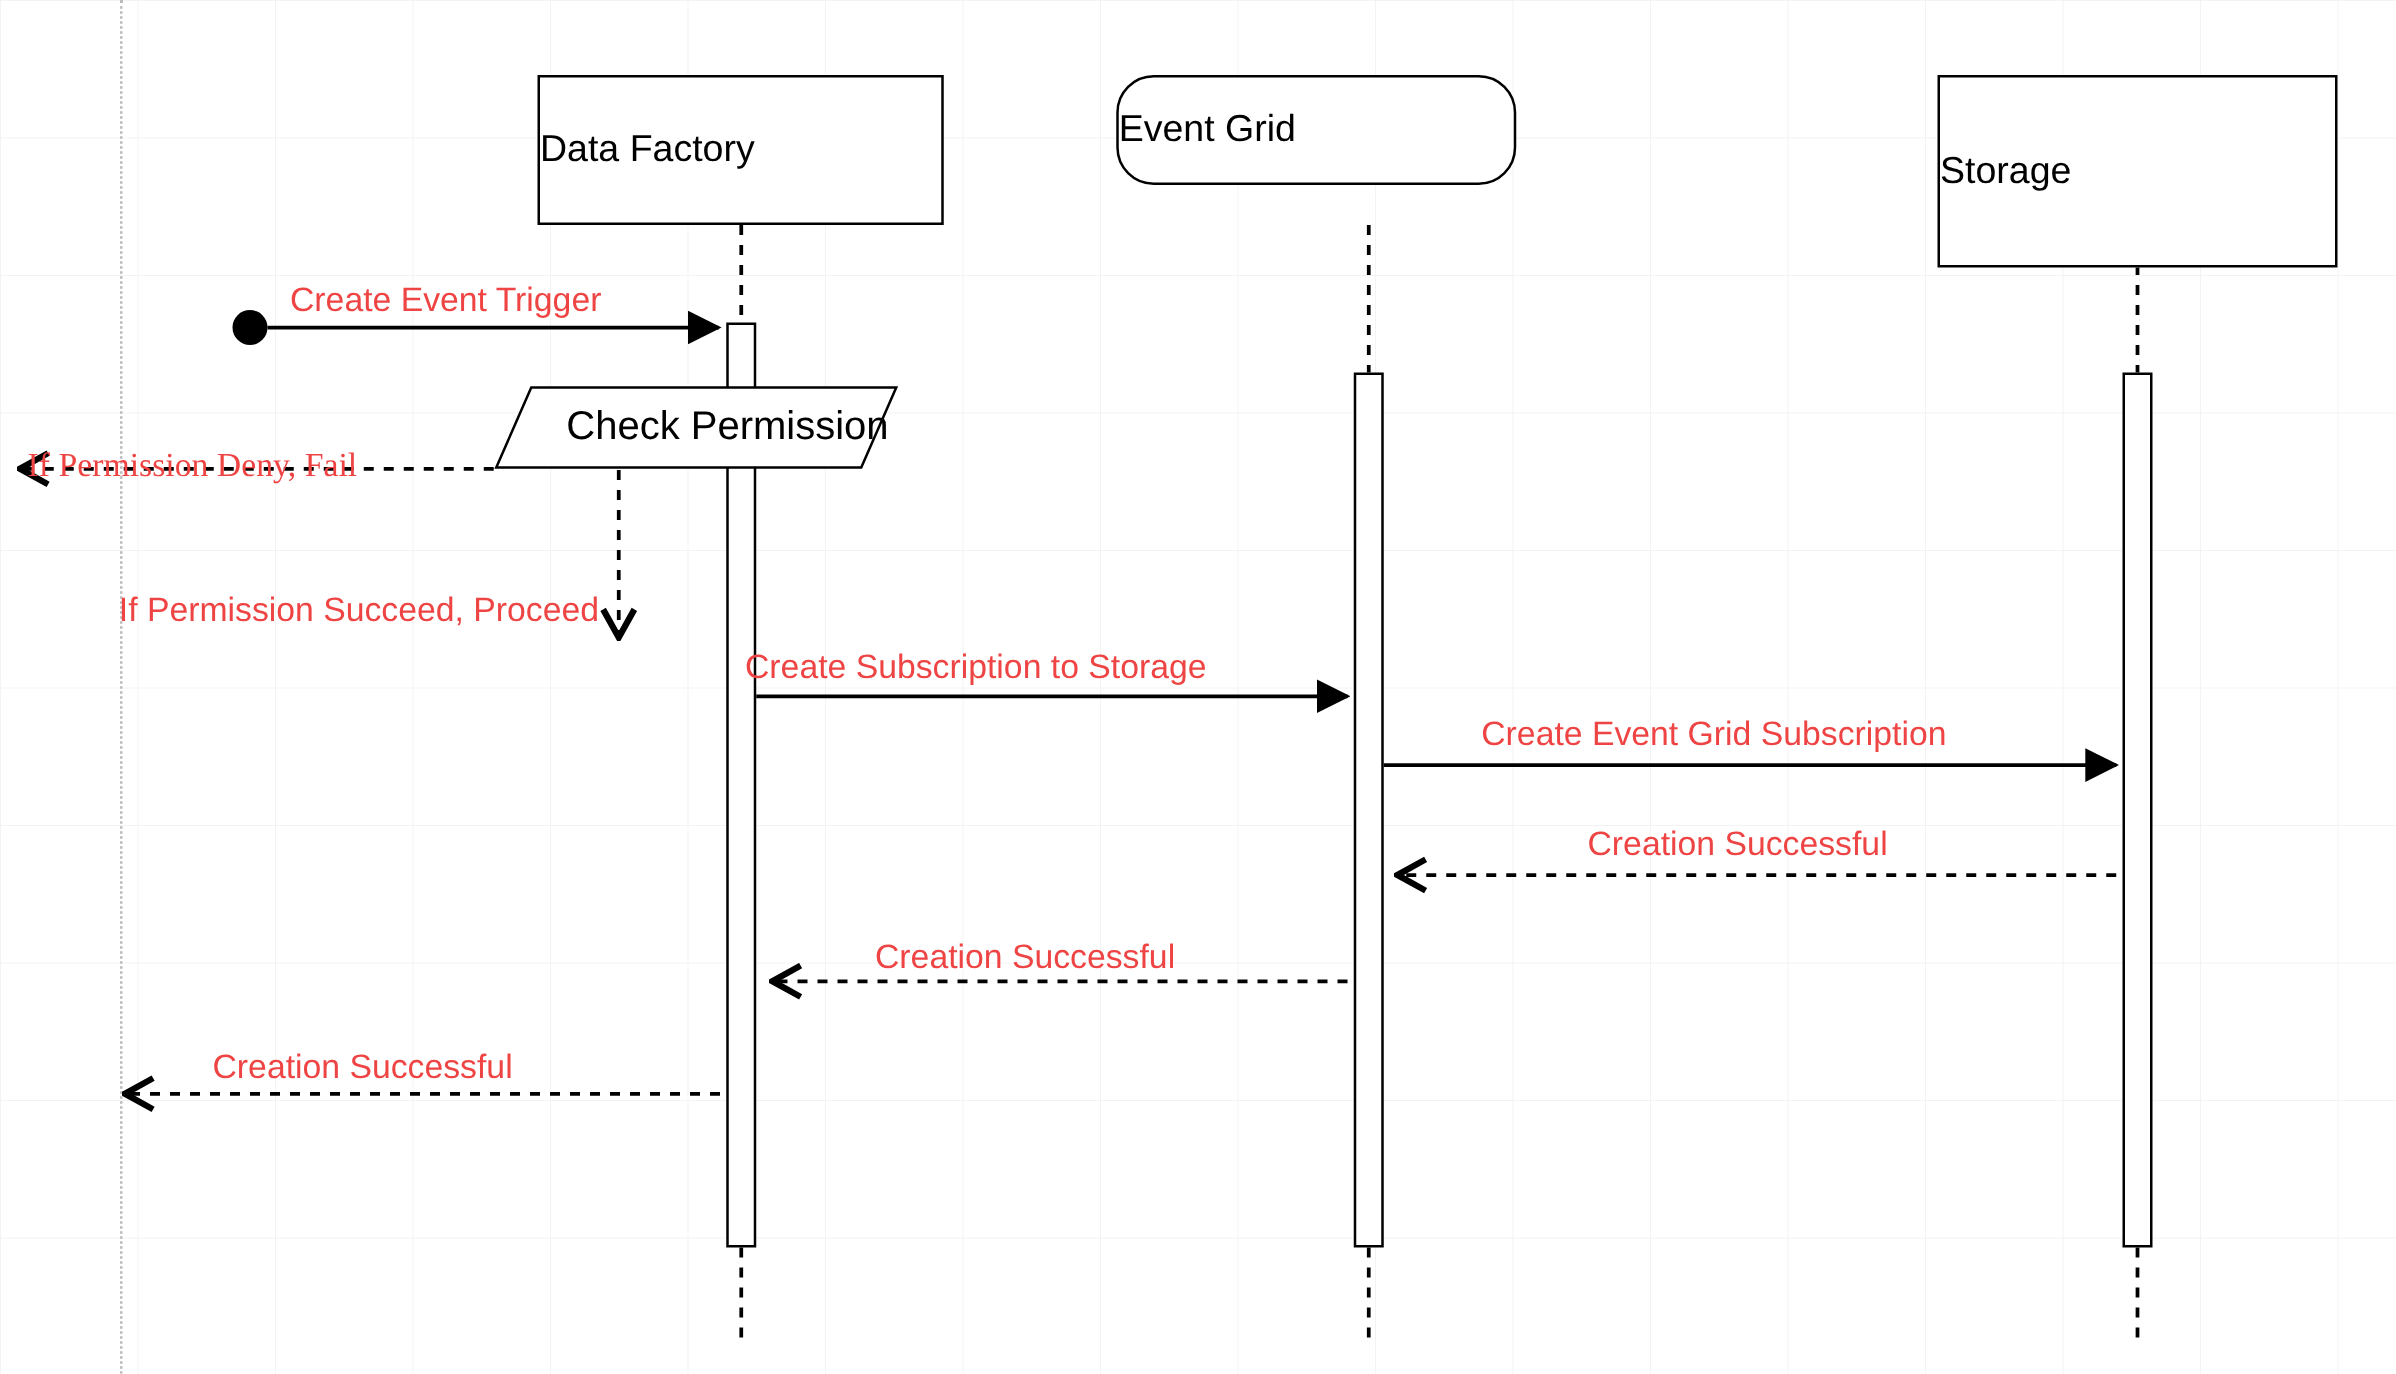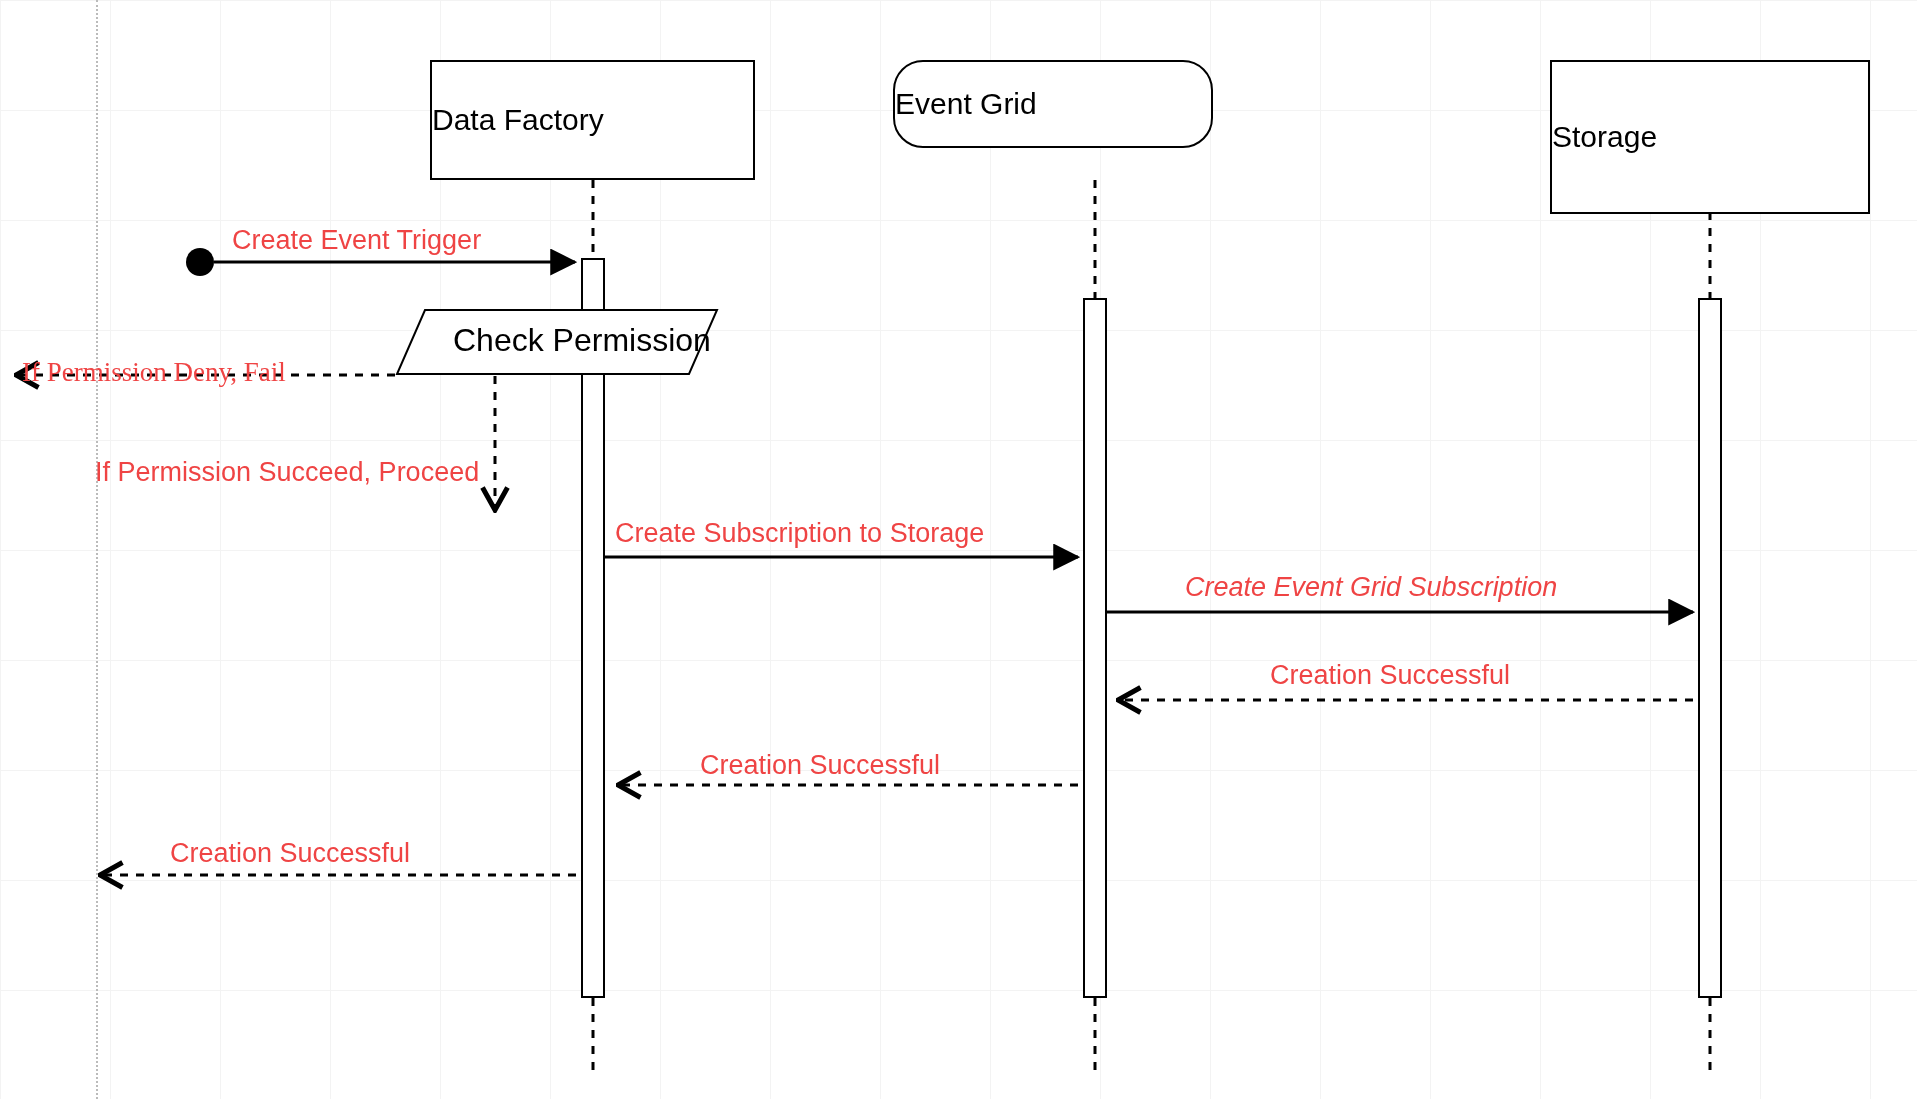--- a/index.html
+++ b/index.html
@@ -123,18 +123,18 @@
 
   <line x1="1693" y1="700" x2="1118" y2="700" stroke="#000" stroke-width="3" stroke-dasharray="8 8" marker-end="url(#arrow-open)"></line>
 
   <line x1="1078" y1="785" x2="618" y2="785" stroke="#000" stroke-width="3" stroke-dasharray="8 8" marker-end="url(#arrow-open)"></line>
 
   <line x1="576" y1="875" x2="100" y2="875" stroke="#000" stroke-width="3" stroke-dasharray="8 8" marker-end="url(#arrow-open)"></line>
 </svg>
 
 <div class="label" style="left:232px; top:225px;">Create Event Trigger</div>
 <div class="label" style="left:22px; top:357px;font-family:Liberation Serif, serif;">If Permission Deny, Fail</div>
-<div class="label" style="left:95px; top:457px;">If Permission Succeed, Proceed</div>
-<div class="label" style="left:615px; top:518px;">Create Subscription to Storage</div>
-<div class="label" style="left:1185px; top:572px;font-style:italic;">Create Event Grid Subscription</div>
+<div class="label" style="left:95px; top:473px;">If Permission Succeed, Proceed</div>
+<div class="label" style="left:596px; top:518px;">Create Subscription to Storage</div>
+<div class="label" style="left:1185px; top:572px;">Create Event Grid Subscription</div>
 <div class="label" style="left:1270px; top:660px;">Creation Successful</div>
 <div class="label" style="left:700px; top:750px;">Creation Successful</div>
 <div class="label" style="left:170px; top:838px;">Creation Successful</div>
 
 </body></html>

